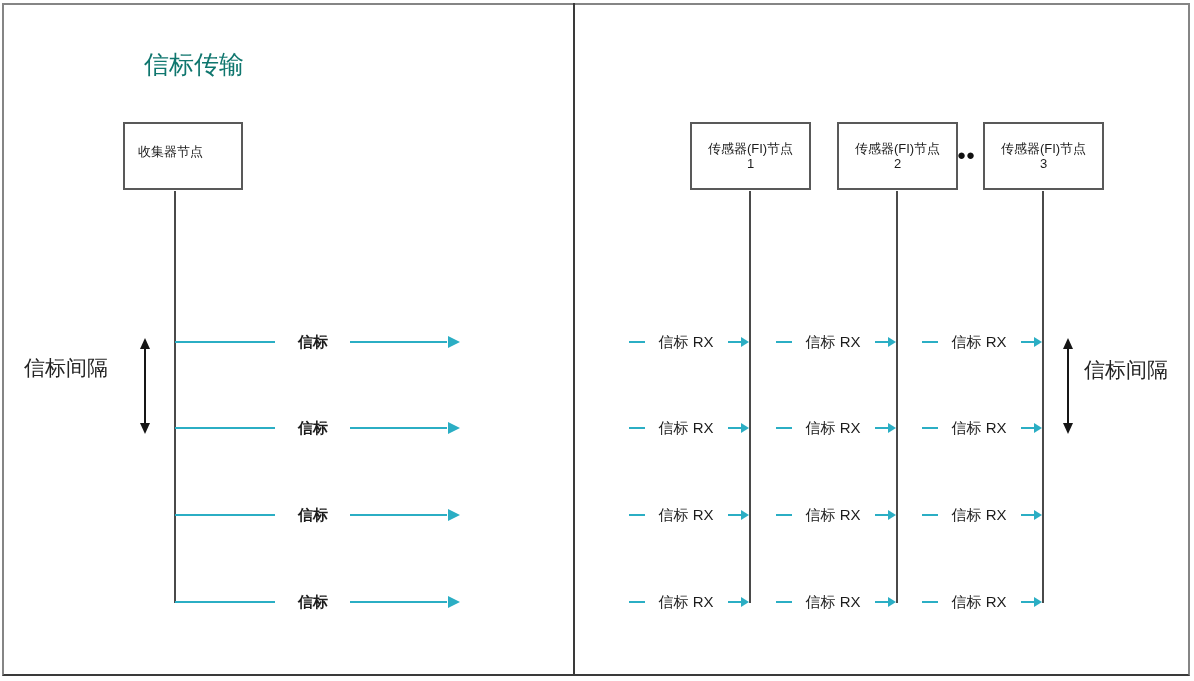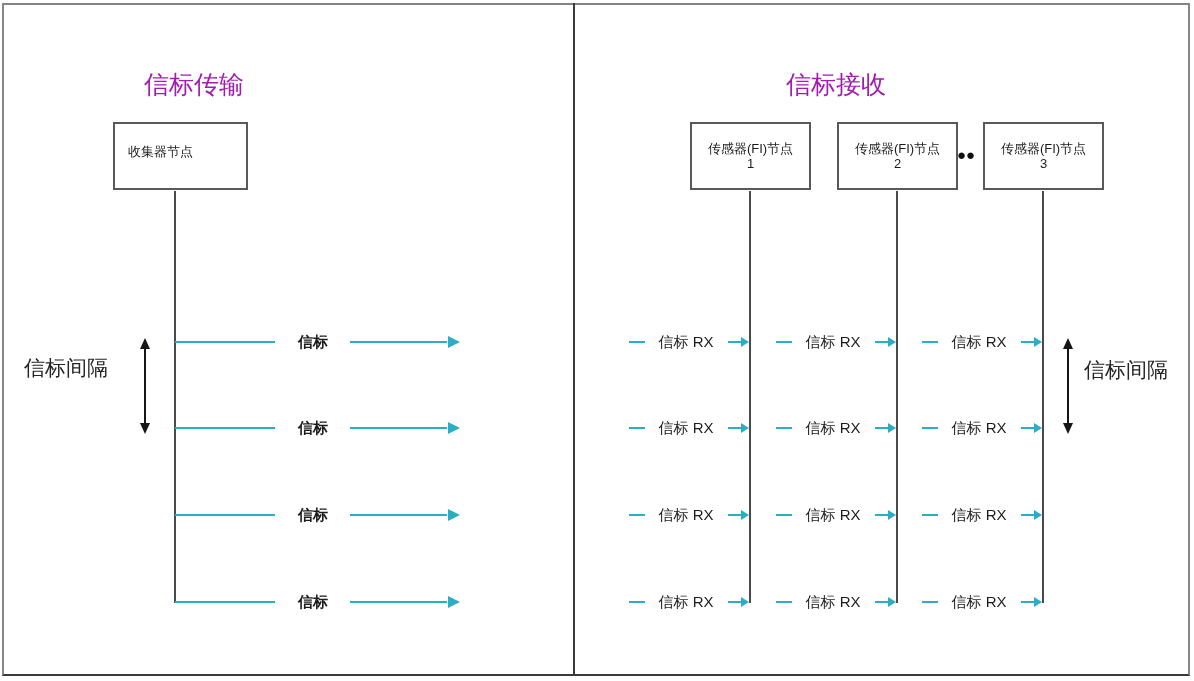--- a/index.html
+++ b/index.html
@@ -1,21 +1,21 @@
 <!DOCTYPE html>
 <html><head>
 <meta charset="utf-8">
 <style>
   html,body{margin:0;padding:0;background:#fff;font-family:"Liberation Sans",sans-serif;}
   #stage{position:relative;width:1194px;height:681px;background:#fff;overflow:hidden;color:#1c1c1c;}
   .frame{position:absolute;left:2px;top:3px;width:1184px;height:669px;border:2px solid #858585;border-bottom-color:#3a3a3a;}
   .divider{position:absolute;left:573px;top:3px;width:2px;height:673px;background:#3a3a3a;}
-  .panel-title{position:absolute;top:48px;width:152px;text-align:center;font-size:25px;color:#a21caf;white-space:nowrap;margin-top:20px;}
+  .panel-title{position:absolute;top:48px;width:152px;text-align:center;font-size:25px;color:#0f766e;white-space:nowrap;}
   .node-box{position:absolute;top:122px;border:2px solid #595959;background:#fff;box-sizing:content-box;}
-  .collector-box{left:113px;width:116px;height:64px;padding-left:15px;}
+  .collector-box{left:123px;width:116px;height:64px;padding-left:0;}
   .collector-label{position:absolute;left:13px;top:19px;font-size:13px;white-space:nowrap;}
   .sensor-box{width:117px;height:64px;display:flex;flex-direction:column;align-items:center;justify-content:center;font-size:13px;line-height:15px;text-align:center;}
   .timeline{position:absolute;top:191px;width:2px;height:412px;background:#4a4a4a;}
   .beacon-seg{position:absolute;height:2px;background:#2BAEC4;}
   .row-label{position:absolute;height:22px;line-height:22px;text-align:center;font-size:15px;white-space:nowrap;font-weight:bold;}
   .h-arrow{position:absolute;height:12px;}
   .h-arrow .al{position:absolute;left:0;top:5px;height:2px;background:#2BAEC4;}
   .h-arrow .ah{position:absolute;right:0;top:0;width:0;height:0;border-top:6px solid transparent;border-bottom:6px solid transparent;border-left:12px solid #2BAEC4;}
   .rx-unit{position:absolute;width:123px;height:22px;}
   .rx-dash{position:absolute;left:3px;top:10px;width:16px;height:2px;background:#2BAEC4;}
@@ -73,21 +73,20 @@
       <span class="ah"></span>
     </div>
 
   <div class="beacon-seg" style="left:175px;top:601px;width:100px;"></div>
   <div class="row-label" style="left:284px;top:591px;width:58px;">信标</div>
   <div class="h-arrow" style="left:350px;top:596px;width:110px;">
       <span class="al" style="width:97px;"></span>
       <span class="ah"></span>
     </div>
 
-  <div class="panel-title" style="left:760px;">信标接收</div>
 
   <div class="node-box sensor-box" style="left:690px;">
     <span>传感器(FI)节点</span>
     <span>1</span>
   </div>
   <div class="node-box sensor-box" style="left:837px;">
     <span>传感器(FI)节点</span>
     <span>2</span>
   </div>
   <div class="node-box sensor-box" style="left:983px;">

